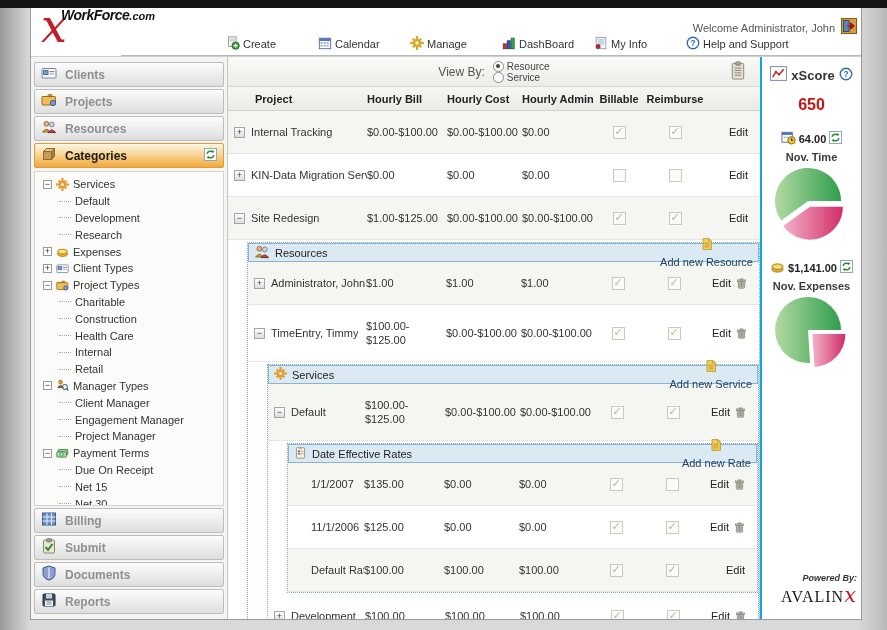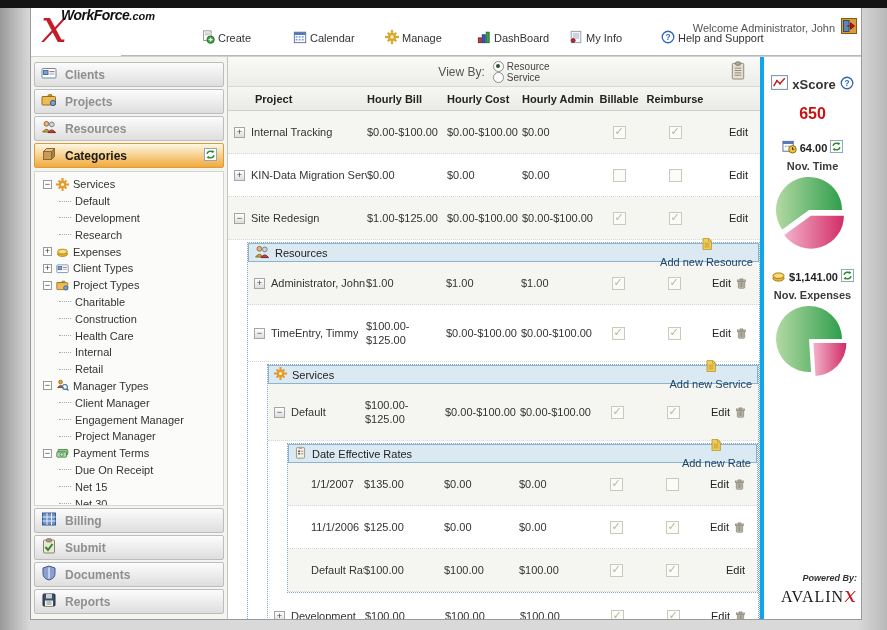--- a/index.html
+++ b/index.html
@@ -8,21 +8,21 @@
   #topbar { position:absolute; left:0; top:0; width:887px; height:8px; background:#141414; }
   #app { position:absolute; left:30px; top:8px; width:832px; height:612px; background:#fff; border:1px solid #9a9a9a; border-top:none; display:flex; flex-direction:column; }
   
   #hdr { position:relative; height:48px; flex:0 0 48px; }
   #logo { position:absolute; left:10px; top:-2px; height:40px; white-space:nowrap; }
   #logo .swash { font-family:"DejaVu Serif", serif; font-style:italic; color:#c41d2a; font-size:46px; line-height:40px; vertical-align:top; }
   #logo .main { font-style:italic; font-weight:bold; font-size:14px; color:#111; letter-spacing:-0.5px; margin-left:-6px; }
   #logo .suffix { font-style:italic; font-weight:bold; font-size:11px; color:#111; }
   #welcome { position:absolute; right:26px; top:14px; font-size:11px; color:#555; }
   #logout { position:absolute; right:4px; top:10px; cursor:pointer; }
-  #nav { position:absolute; left:170px; right:30px; bottom:8px; height:20px; display:flex; }
+  #nav { position:absolute; left:170px; right:30px; bottom:2px; height:20px; display:flex;justify-content:center; }
   .nav-item { display:flex; align-items:center; gap:3px; font-size:11px; color:#333; width:92px; cursor:pointer; }
   .nav-item:nth-child(6){ width:120px; }
   #hdr .rule { position:absolute; left:90px; right:0; bottom:0; border-bottom:1px solid #b9b9b9; }
   
   #body { flex:1; display:flex; border-top:1px solid #cfcfcf; min-height:0; }
   
   #sidebar { width:197px; flex:0 0 197px; background:#f4f4f1; border-right:1px solid #c3c3c3; padding:5px 3px 3px 3px; display:flex; flex-direction:column; }
   .acc { height:25px; margin-bottom:2px; border:1px solid #bdbdbd; border-radius:2px; background:linear-gradient(#fcfcfc,#dedede); display:flex; align-items:center; gap:8px; padding:0 6px; cursor:pointer; }
   .acc .lbl { font-size:12px; font-weight:bold; color:#8f8f8f; }
   .acc.active { background:linear-gradient(#fdf7e3,#f2a93b); border-color:#d99e3c; }
@@ -60,21 +60,21 @@
   .cb.checked::after { content:"✓"; position:absolute; left:1px; top:-2px; font-size:11px; color:#b5b5a2; }
   .c-act { display:flex; align-items:center; justify-content:flex-end; gap:5px; padding-right:12px; }
   .edit-link { color:#222; cursor:pointer; }
   .trash { cursor:pointer; display:inline-flex; }
   
   .section { margin:2px 0 2px 19px; border:1px dotted #7fa9cb; }
   .sec-hdr { height:19px; background:#dbe9f2; border:1px solid #8cb3cf; display:flex; align-items:center; gap:5px; padding:0 5px; font-size:11px; color:#222; }
   .sec-hdr .sp { flex:1; }
   .sec-add { display:flex; align-items:center; gap:4px; font-size:11px; color:#1d4469; cursor:pointer;flex-direction:column; }
   
-  #rpanel { width:101px; flex:0 0 101px; border-left:4px solid #0ea5e9; position:relative; padding-top:17px; text-align:center; background:#fff; }
+  #rpanel { width:101px; flex:0 0 101px; border-left:2px solid #0ea5e9; position:relative; padding-top:8px; text-align:center; background:#fff; }
   .xs-row { display:flex; align-items:center; justify-content:center; gap:4px; }
   #xs-label { font-size:13px; font-weight:bold; color:#333; }
   #xs-score { color:#cc1111; font-weight:bold; font-size:16px; margin:10px 0 16px 0; }
   .metric { display:flex; align-items:center; justify-content:center; gap:3px; font-size:11px; font-weight:bold; color:#222; margin-bottom:4px; }
   .pie-title { font-size:11px; font-weight:bold; color:#3b3b3b; margin-bottom:2px; }
   .pie-wrap { margin-bottom:10px; }
   #powered { position:absolute; right:4px; bottom:12px; text-align:right; }
   #powered .pby { font-size:9px; font-weight:bold; font-style:italic; color:#333; }
   #powered .brand { font-family:"Liberation Serif", serif; font-size:16px; letter-spacing:1px; color:#1a1a1a; }
   #powered .brand .chi { font-family:"DejaVu Serif", serif; font-style:italic; color:#c41d2a; font-size:21px; }

